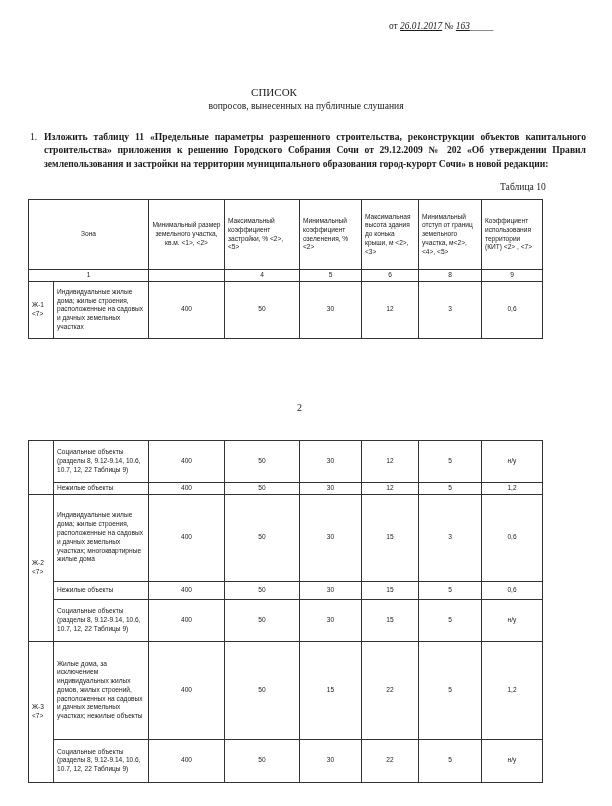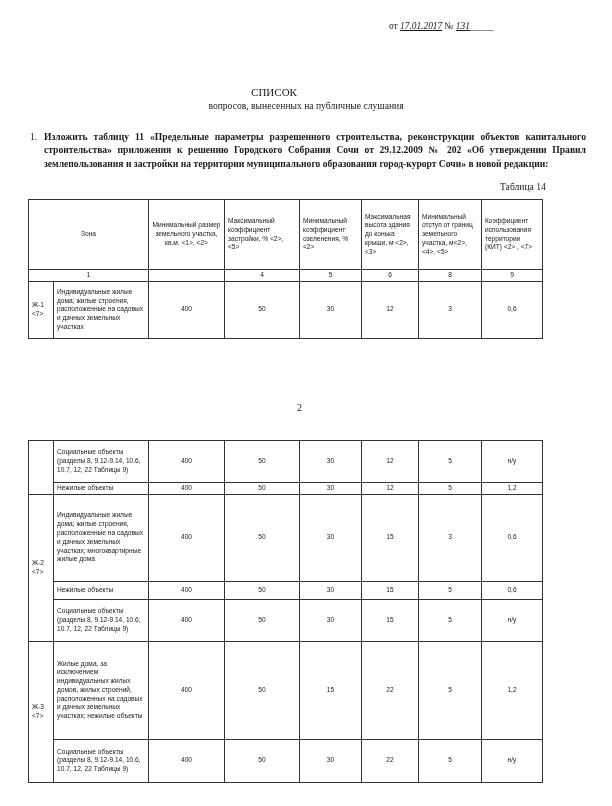--- a/index.html
+++ b/index.html
@@ -23,35 +23,35 @@
 
   #t1 { left:28px; top:199px; width:514px; }
   #t2 { left:28px; top:440px; width:514px; }
 </style>
 </head>
 <body>
 
 <div class="appendix serif">
   <div>
     <span>от</span>
-    <span class="sig">17.01.2017</span>
+    <span class="sig">26.01.2017</span>
     <span>№</span>
-    <span class="sig">131</span><span>_____</span>
+    <span class="sig">163</span><span>_____</span>
   </div>
 </div>
 
 <div class="title serif">СПИСОК</div>
 <div class="subtitle serif">вопросов, вынесенных на публичные слушания</div>
 
 <div class="para serif">
   <span class="num">1.</span>
   <span class="txt">Изложить таблицу 11 «Предельные параметры разрешенного строительства, реконструкции объектов капитального строительства» приложения к решению Городского Собрания Сочи от 29.12.2009 № 202 «Об утверждении Правил землепользования и застройки на территории муниципального образования город-курорт Сочи» в новой редакции:</span>
 </div>
 
-<div class="tablecap serif">Таблица 14</div>
+<div class="tablecap serif">Таблица 10</div>
 
 <table class="t" id="t1">
   <colgroup>
     <col style="width:25px">
       <col style="width:95px">
       <col style="width:76px">
       <col style="width:75px">
     <col style="width:62px">
       <col style="width:57px">
       <col style="width:63px">

